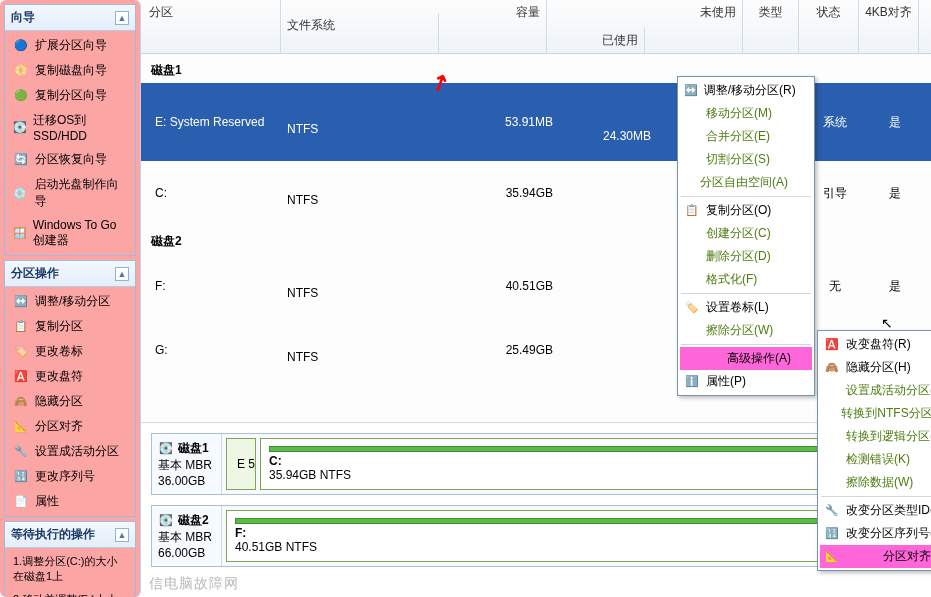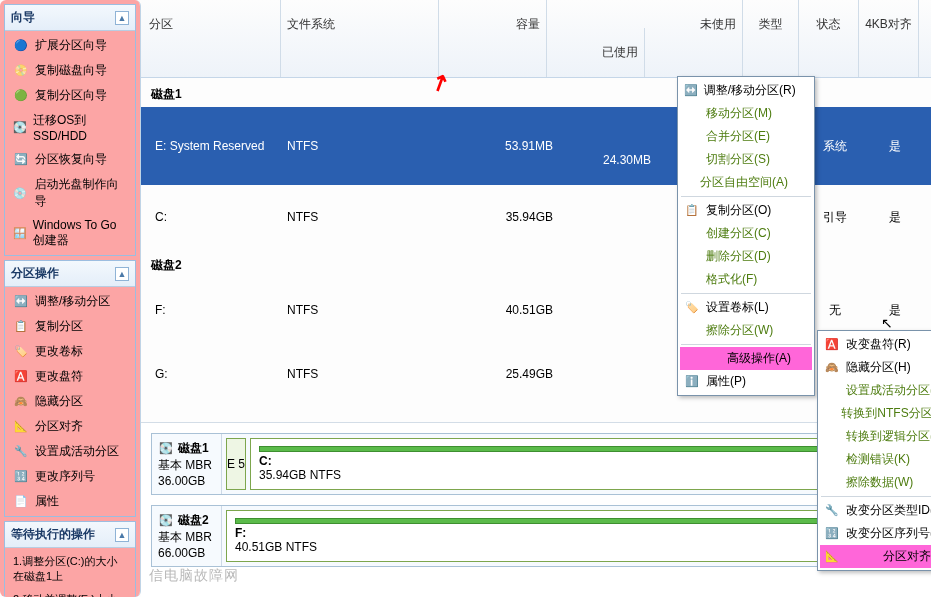--- a/index.html
+++ b/index.html
@@ -7,42 +7,42 @@
 .sidebar { width:212px; border-right:1px solid #c0d4e6; background:#fca5a5; overflow-y:auto;border-radius:6px; }
 .panel { margin:4px; border:1px solid #9cbde0; }
 .panel-head { background:linear-gradient(#f3f8fd,#e4eef9); border-bottom:1px solid #b8cde2; padding:4px 6px; display:flex; justify-content:space-between; align-items:center; font-weight:bold; color:#1b3a66; }
 .panel-head .chev { width:14px; height:14px; border:1px solid #8fb3d6; background:#fff; display:flex; align-items:center; justify-content:center; font-size:9px; color:#4a79a8; }
 .panel-body { padding:2px 0; }
 .item { display:flex; align-items:center; padding:4px 8px; gap:6px; cursor:pointer; }
 .ico { width:16px; height:16px; display:inline-flex; align-items:center; justify-content:center; font-size:11px; }
 .pending { padding:4px 8px; font-size:11px; }
 .main { flex:1; display:flex; flex-direction:column; position:relative; }
 .tbl-head { display:flex; background:linear-gradient(#fdfdfd,#eef3f9); border-bottom:1px solid #c5d6e8; }
-.th { padding:16px 6px; border-right:1px solid #d0dce8; color:#333; }
+.th { padding:4px 6px; border-right:1px solid #d0dce8; color:#333; }
 .list { overflow:auto; }
 .disk-label { padding:8px 10px 4px; font-weight:bold; }
 .row { display:flex; padding:18px 6px; align-items:center; }
 .row.sel { background:#2a5fb0; color:#fff; }
 .cell { overflow:hidden; white-space:nowrap; text-overflow:ellipsis; }
-.c-part{width:140px;padding-left:8px;}.c-fs{width:158px;}.c-cap{width:108px;text-align:right;}.c-used{width:98px;text-align:right;margin-top:28px;}.c-free{width:98px;text-align:right;}.c-type{width:56px;text-align:center;}.c-stat{width:60px;text-align:center;}.c-align{width:60px;text-align:center;}
+.c-part{width:140px;padding-left:8px;}.c-fs{width:158px;margin-top:13px;}.c-cap{width:108px;text-align:right;}.c-used{width:98px;text-align:right;margin-top:28px;}.c-free{width:98px;text-align:right;}.c-type{width:56px;text-align:center;}.c-stat{width:60px;text-align:center;}.c-align{width:60px;text-align:center;}
 .arrow-red { position:absolute; color:red; font-size:22px; font-weight:bold; pointer-events:none; transform:rotate(-25deg); }
 .bottom-disks { position:absolute; left:0; right:0; bottom:0; padding:0 10px 20px; background:#fff; border-top:1px solid #d3dde7;}
 .disk-bar { display:flex; margin:10px 0; border:1px solid #a9c1d6; background:#f6fafe; }
 .disk-info { width:70px; padding:6px; border-right:1px solid #cdd9e6; }
 .disk-info .t{font-weight:bold}
 .seg { border:1px solid #7da64d; margin:4px; background:#fff; display:flex; flex-direction:column; justify-content:center; padding:4px 8px; }
 .seg-head{height:6px;background:#5bbb4a;border:1px solid #3e8f30;margin-bottom:2px;}
-.small-seg{width:20px;background:#eef6e4;display:flex;align-items:center;justify-content:flex-end;border:1px solid #7da64d;margin:4px 0 4px 4px;}
+.small-seg{width:30px;background:#eef6e4;display:flex;align-items:center;justify-content:flex-end;border:1px solid #7da64d;margin:4px 0 4px 4px;}
 .menu { position:absolute; background:#fff; border:1px solid #7a93ab; box-shadow:2px 2px 4px rgba(0,0,0,.25); padding:2px; z-index:10; }
 .menu-item { display:flex; align-items:center; padding:3px 24px 3px 4px; gap:6px; white-space:nowrap; cursor:default; }
 .menu-item.dis { color:#4d7c0f; }
 .menu-item.hi { background:#ff66d9; color:#000;gap:43px; }
 .menu-sep { height:1px; background:#cfd7df; margin:2px 1px; }
 .menu .sub-arrow { margin-left:auto; font-size:9px; }
-.watermark{position:absolute;bottom:12px;left:8px;color:#b9b9b9;font-size:14px;letter-spacing:1px;}
+.watermark{position:absolute;bottom:4px;left:8px;color:#b9b9b9;font-size:14px;letter-spacing:1px;}
 </style>
 </head>
 <body>
 
 <div class="sidebar">
   <div class="panel">
     <div class="panel-head">
       <span>向导</span>
       <span class="chev">▲</span>
     </div>

